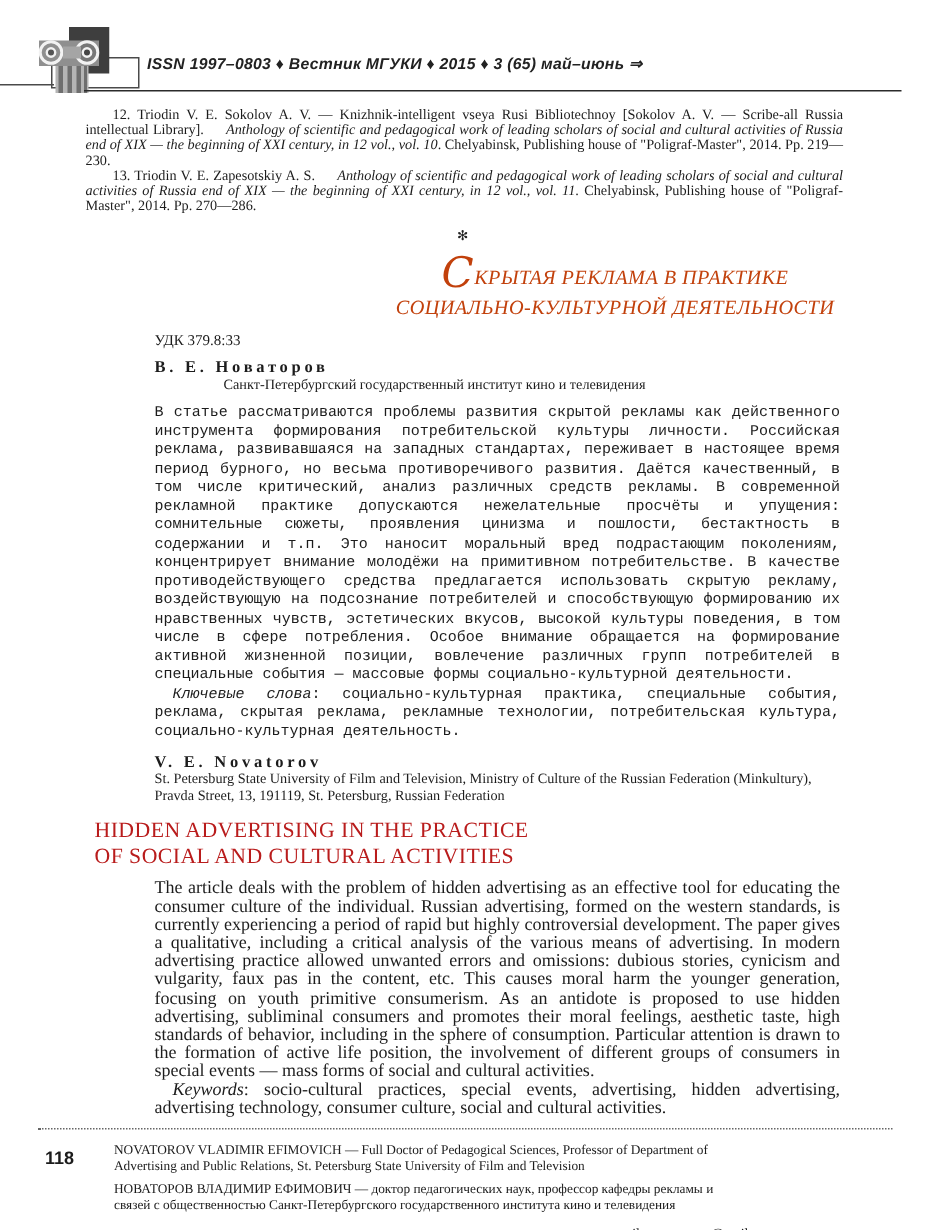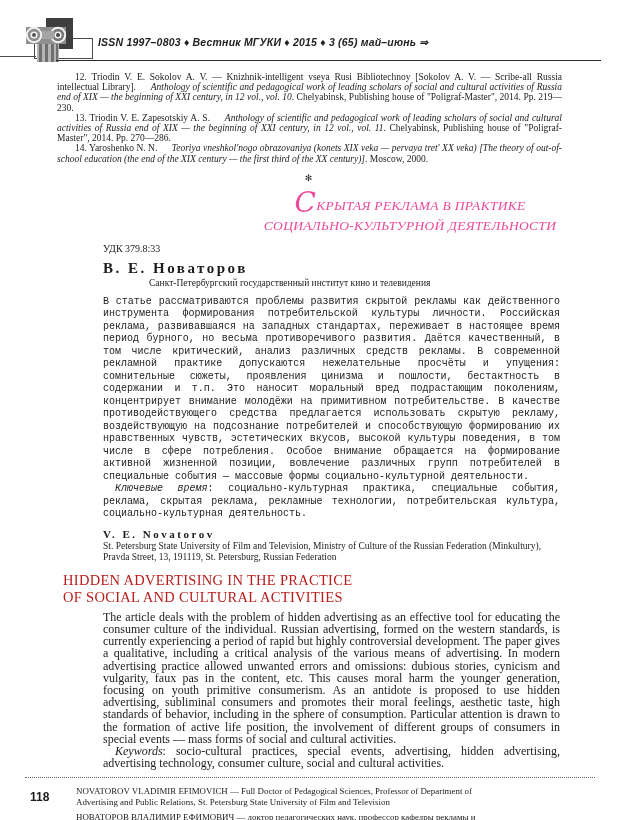--- a/index.html
+++ b/index.html
@@ -26,28 +26,28 @@
   .header-rule{position:absolute;left:56px;top:60px;width:545px;border-top:1.5px solid #2b2b2b;}
   
   .refs{margin:10px 55px 0 57px;font-size:9.5px;line-height:10.2px;text-align:justify;}
   .refs p{margin:0;text-indent:18px;}
   .sep-star{margin-top:9px;width:503px;margin-left:57px;text-align:center;font-size:9px;color:#222;}
   
   .title-ru{
     margin:13px 22px 0 225px;width:370px;
     text-align:center;
     font-style:italic;font-size:13.5px;line-height:20px;
-    color:#ec4899;letter-spacing:.3px;
+    color:#c2410c;letter-spacing:.3px;
   }
   .title-ru .cap{
     font-family:"DejaVu Serif",serif;font-style:italic;
     font-size:28px;line-height:10px;vertical-align:-2px;
   }
   .udk{margin:7px 0 0 103px;font-size:10px;}
-  .author-ru{margin:6px 0 0 103px;font-size:15px;font-weight:bold;letter-spacing:2.5px;}
+  .author-ru{margin:6px 0 0 103px;font-size:11px;font-weight:bold;letter-spacing:2.5px;}
   .affil-ru{margin:1px 0 0 103px;font-size:9.5px;padding-left:46px;}
   .abstract-ru{margin:8px 57px 0 103px;font-size:10px;line-height:12.5px;text-align:justify;font-family:Liberation Mono, monospace;}
   .abstract-ru p{margin:0;}
   
   .author-en{margin:7px 0 0 103px;font-size:11px;font-weight:bold;letter-spacing:2.5px;font-family:Liberation Serif, serif;}
   .affil-en{margin:1px 57px 0 103px;font-size:9.5px;line-height:11px;}
   .title-en{margin:9px 0 0 63px;font-size:14.5px;line-height:17px;letter-spacing:.3px;color:#b91c1c;}
   .abstract-en{margin:5px 57px 0 103px;font-size:12px;line-height:12.2px;text-align:justify;}
   .abstract-en p{margin:0;}
   
@@ -82,37 +82,36 @@
       <circle cx="33" cy="17" r="2.8" fill="#444" stroke="#f2f2f2" stroke-width="1.6"></circle>
       <rect x="17" y="13" width="12" height="8" fill="#a5a5a5"></rect>
     </svg>
     <div class="header-text">ISSN 1997–0803 ♦ Вестник МГУКИ ♦ 2015 ♦ 3 (65) май–июнь ⇒</div>
     <div class="header-rule"></div>
   </div>
 
   <div class="refs">
     <p><span>12. Triodin V. E.  Sokolov A. V. — Knizhnik-intelligent vseya Rusi Bibliotechnoy [Sokolov A. V. — Scribe-all Russia intellectual Library]. </span><i>Anthology of scientific and pedagogical work of leading scholars of social and cultural activities of Russia end of XIX — the beginning of XXI century, in 12 vol., vol. 10</i><span>. Chelyabinsk, Publishing house of "Poligraf-Master", 2014. Pp. 219—230.</span></p>
     <p><span>13. Triodin V. E.  Zapesotskiy A. S. </span><i>Anthology of scientific and pedagogical work of leading scholars of social and cultural activities of Russia end of XIX — the beginning of XXI century, in 12 vol., vol. 11</i><span>. Chelyabinsk, Publishing house of "Poligraf-Master", 2014. Pp. 270—286.</span></p>
-    <p><span>14. Yaroshenko N. N.  </span><i>Teoriya vneshkol'nogo obrazovaniya (konets XIX veka — pervaya tret' XX veka) [The theory of out-of-school education (the end of the XIX century — the first third of the XX century)]</i><span>. Moscow, 2000.</span></p>
   </div>
 
   <div class="sep-star">✻</div>
 
   <div class="title-ru">
     <span class="cap">С</span><span>КРЫТАЯ РЕКЛАМА В ПРАКТИКЕ</span><br>
     <span>СОЦИАЛЬНО-КУЛЬТУРНОЙ ДЕЯТЕЛЬНОСТИ</span>
   </div>
 
   <div class="udk">УДК 379.8:33</div>
   <div class="author-ru">В. Е. Новаторов</div>
   <div class="affil-ru">Санкт-Петербургский государственный институт кино и телевидения</div>
 
   <div class="abstract-ru">
     <p><span>В статье рассматриваются проблемы развития скрытой рекламы как действенного инструмента формирования потребительской культуры личности. Российская реклама, развивавшаяся на западных стандартах, переживает в настоящее время период бурного, но весьма противоречивого развития. Даётся качественный, в том числе критический, анализ различных средств рекламы. В современной рекламной практике допускаются нежелательные просчёты и упущения: сомнительные сюжеты, проявления цинизма и пошлости, бестактность в содержании и т.п. Это наносит моральный вред подрастающим поколениям, концентрирует внимание молодёжи на примитивном потребительстве. В качестве противодействующего средства предлагается использовать скрытую рекламу, воздействующую на подсознание потребителей и способствующую формированию их нравственных чувств, эстетических вкусов, высокой культуры поведения, в том числе в сфере потребления. Особое внимание обращается на формирование активной жизненной позиции, вовлечение различных групп потребителей в специальные события — массовые формы социально-культурной деятельности.</span><br>
-    <i>Ключевые время</i><span>: социально-культурная практика, специальные события, реклама, скрытая реклама, рекламные технологии, потребительская культура, социально-культурная деятельность.</span></p>
+    <i>Ключевые слова</i><span>: социально-культурная практика, специальные события, реклама, скрытая реклама, рекламные технологии, потребительская культура, социально-культурная деятельность.</span></p>
   </div>
 
   <div class="author-en">V. E. Novatorov</div>
   <div class="affil-en">St. Petersburg State University of Film and Television, Ministry of Culture of the Russian Federation (Minkultury), Pravda Street, 13, 191119, St. Petersburg, Russian Federation</div>
 
   <div class="title-en">
     <span>HIDDEN ADVERTISING IN THE PRACTICE</span><br>
     <span>OF SOCIAL AND CULTURAL ACTIVITIES</span>
   </div>
 

